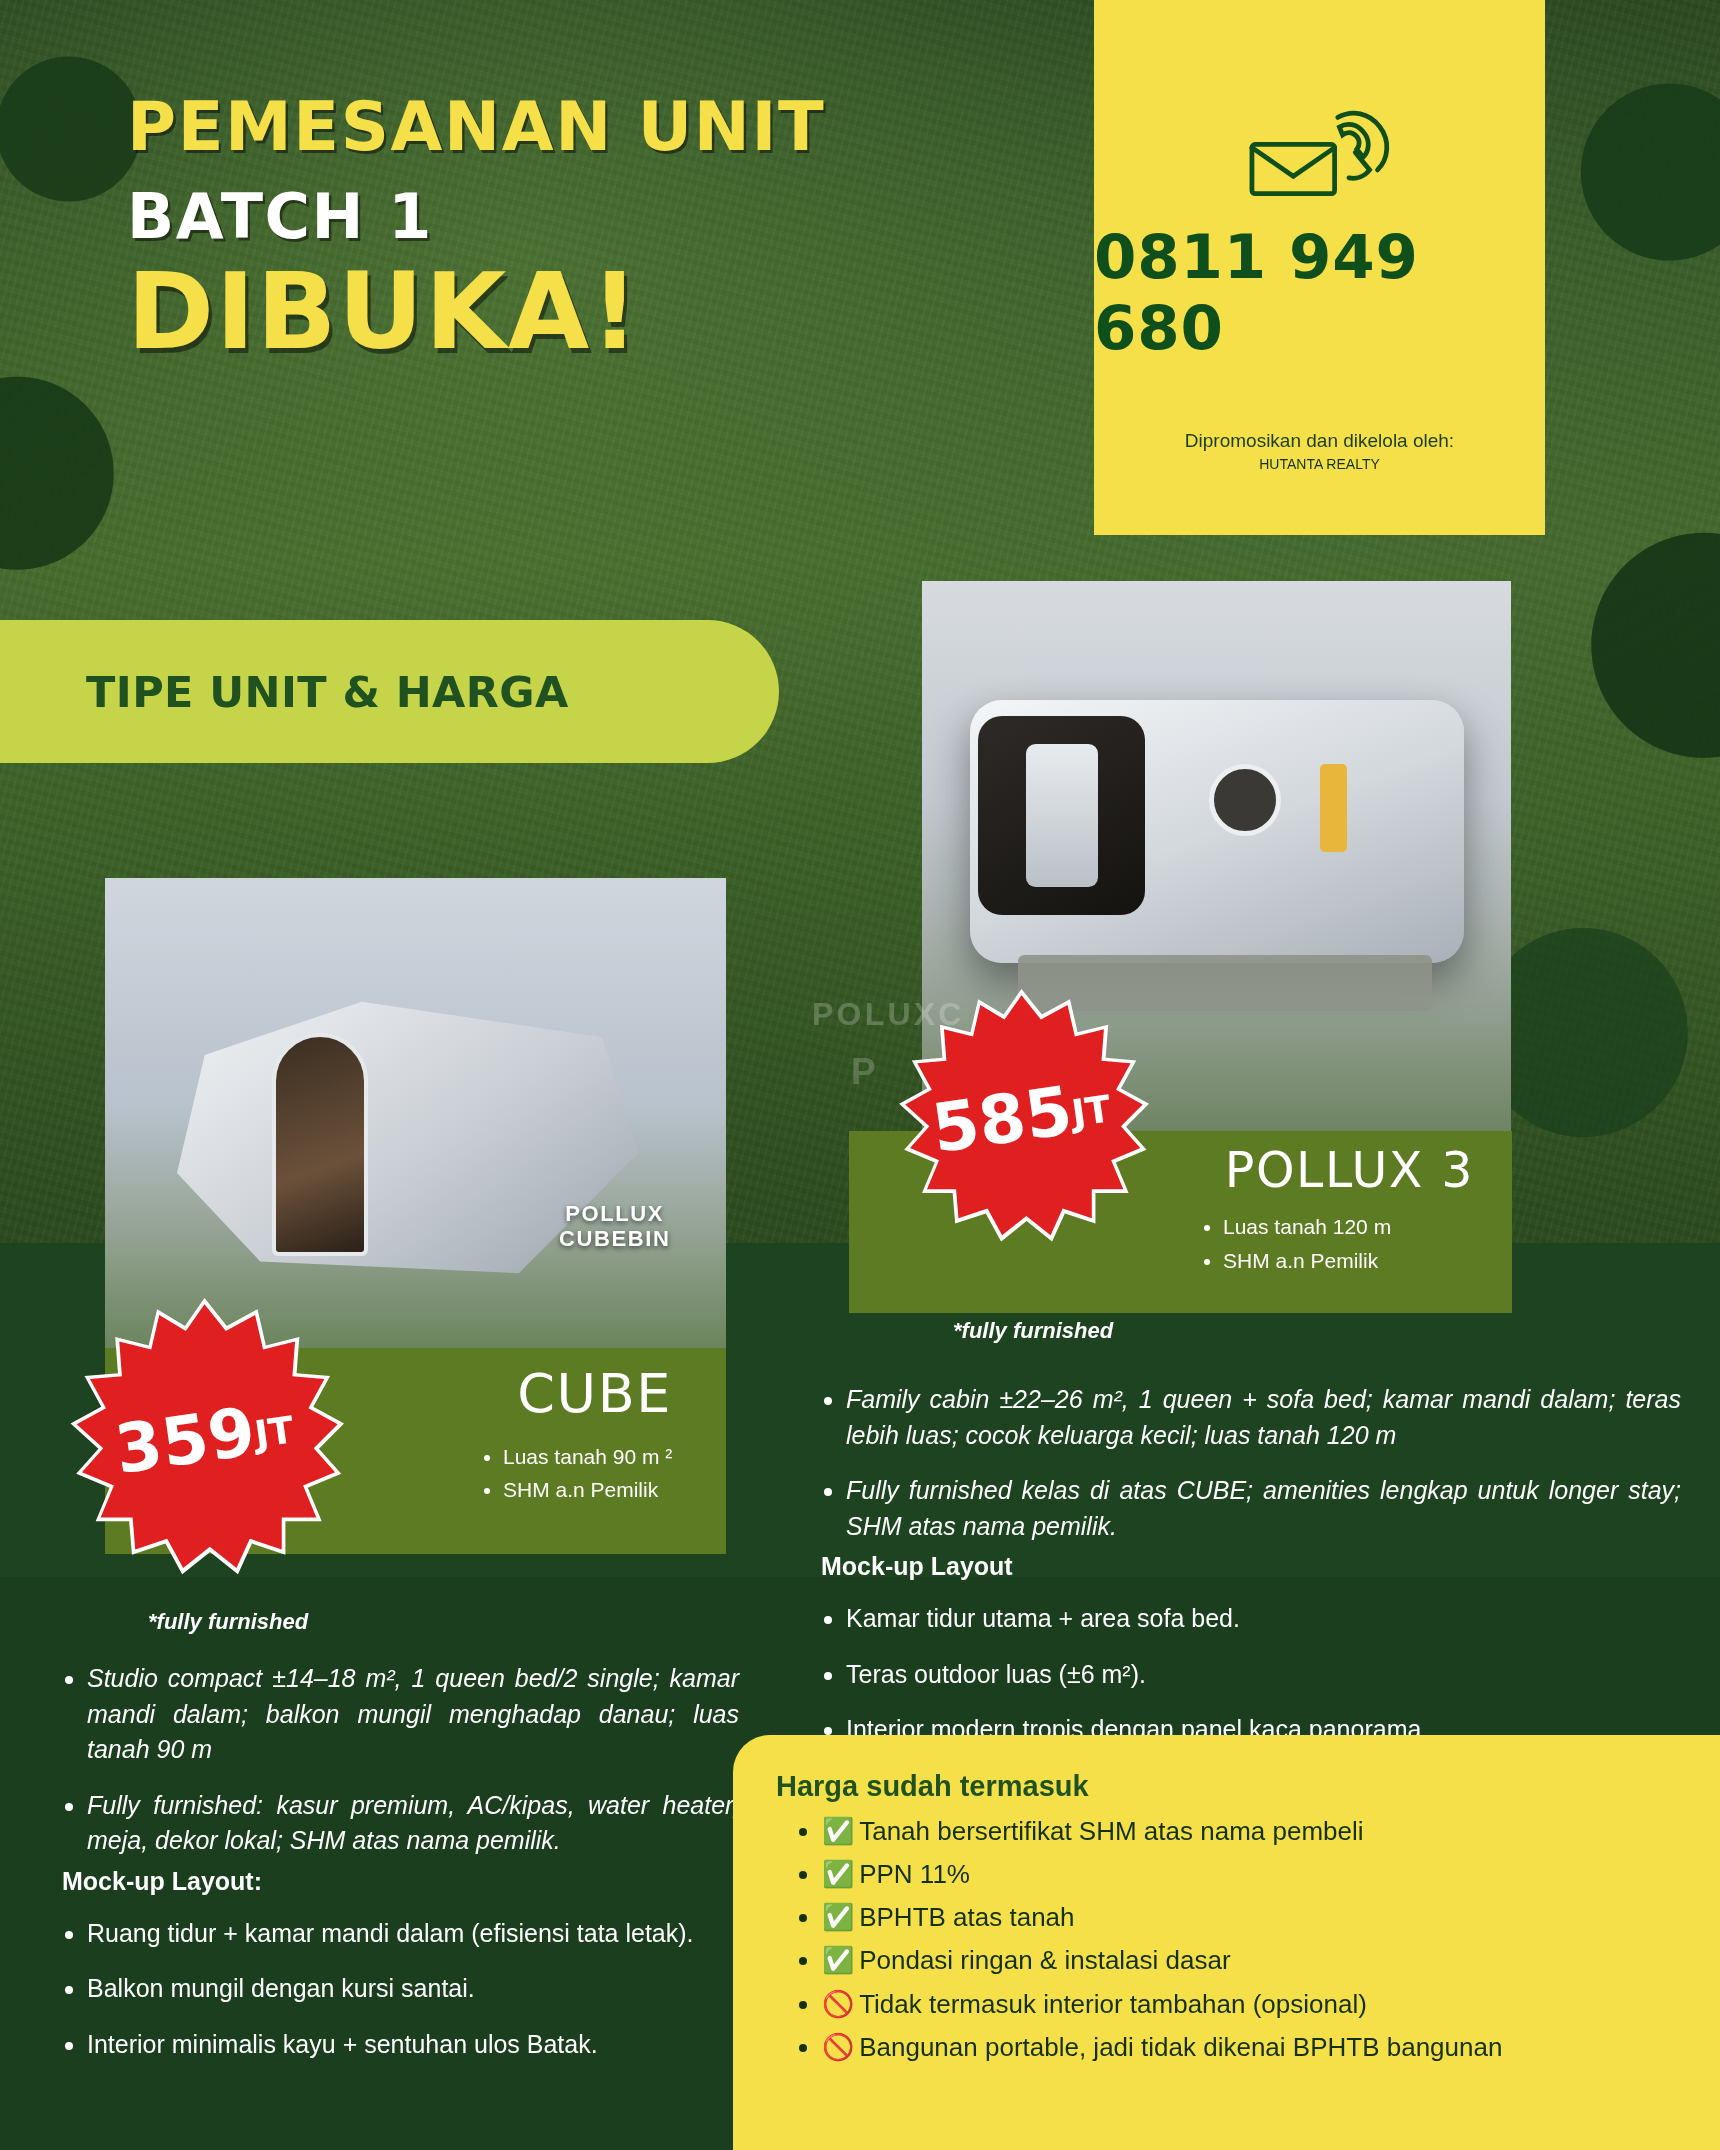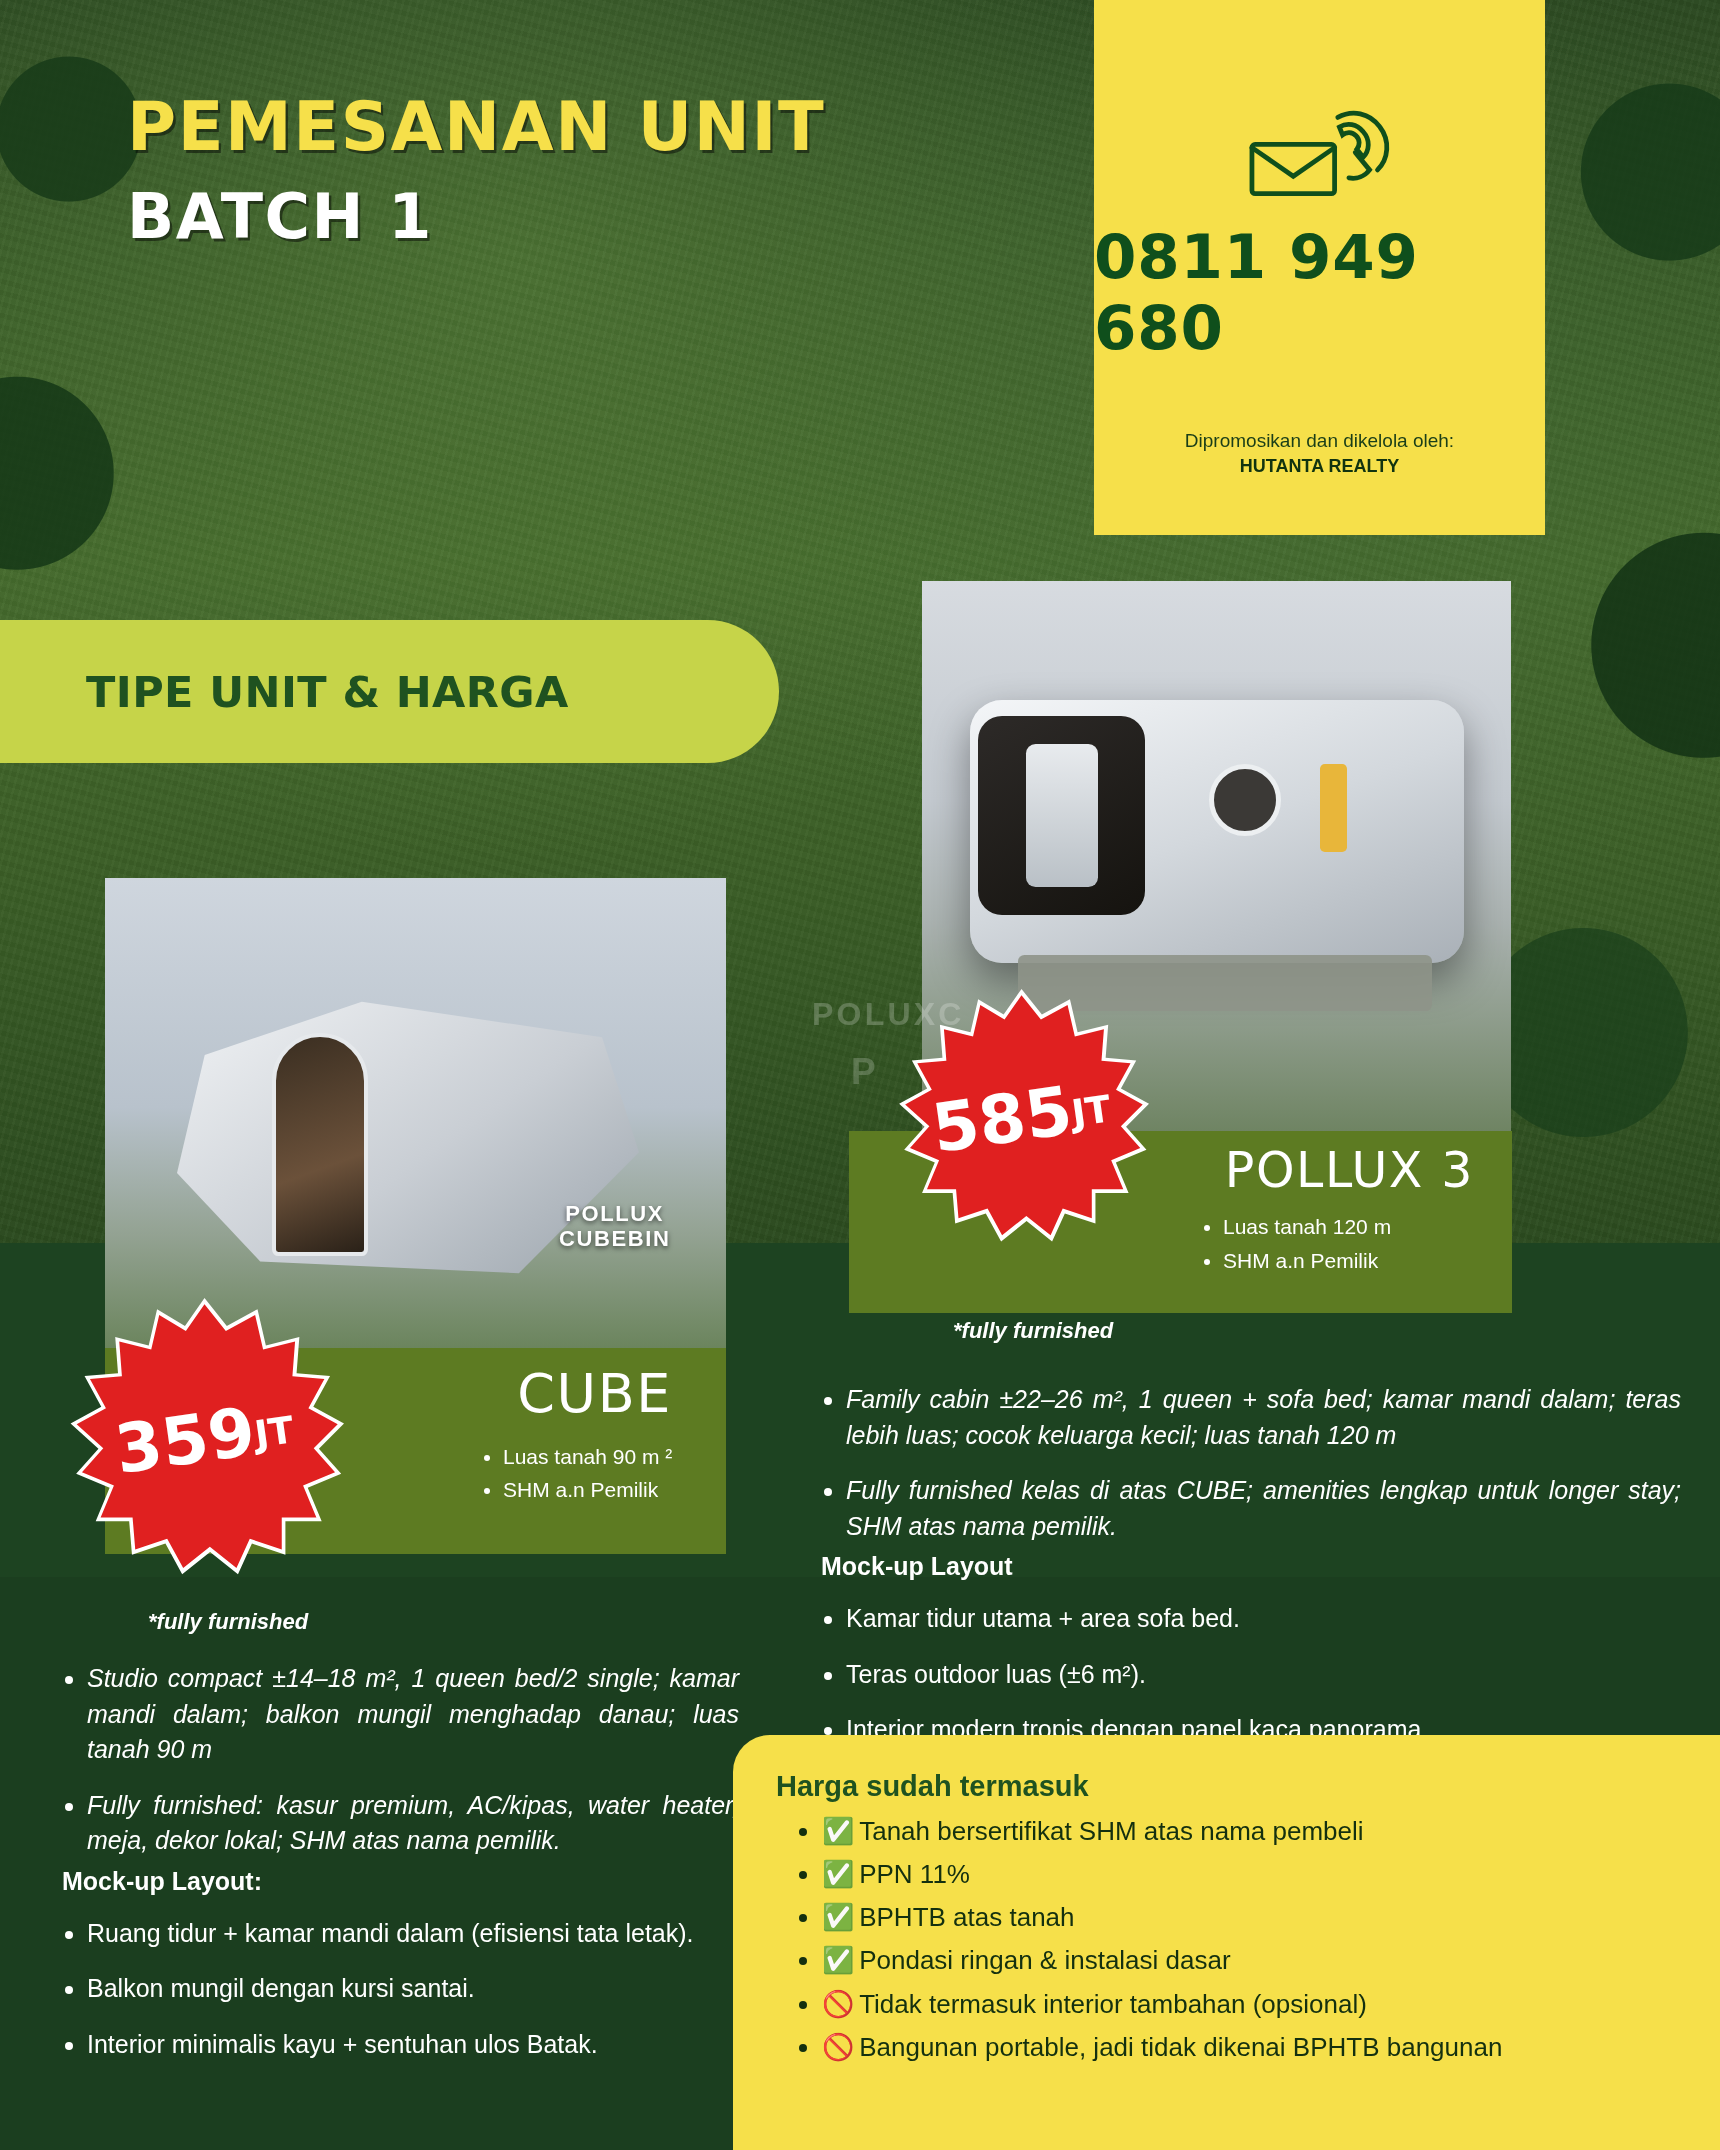--- a/index.html
+++ b/index.html
@@ -55,21 +55,21 @@
     padding-top: 106px;
   }
   .contact-icon { width: 151px; height: 96px; position: relative; margin-bottom: 19px; }
   .contact-phone {
     font-size: 61px; font-weight: 800; color: #0f4f1c; letter-spacing: 0.8px;
     font-family: "DejaVu Sans", sans-serif;
   }
   .contact-sub {
     margin-top: 64px; font-size: 19px; color: #1a3e18; text-align: center; line-height: 1.5;
   }
-  .contact-brand { font-weight: bold; font-size: 18px; color: #11330f; }
+  .contact-brand { font-weight: normal; font-size: 14px; color: #11330f; }
 
   
   .headline { position: absolute; z-index: 6; left: 127px; top: 88px; }
   .h-line1 {
     font-family: "DejaVu Sans", sans-serif;
     font-size: 67px; font-weight: 800; letter-spacing: 1.6px; color: #f6e04a;
     text-shadow: 2.4px 3.2px 0 rgba(0,0,0,.45);
   }
   .h-line2 {
     font-family: "DejaVu Sans", sans-serif;
@@ -246,20 +246,21 @@
 
 <div class="bg"></div>
 <div class="bg-texture"></div>
 <div class="bg-trees"></div>
 <div class="bg-lower"></div>
 <div class="bg-lower-2"></div>
 
 <div class="headline">
   <div class="h-line1">PEMESANAN UNIT</div>
   <div class="h-line2">BATCH 1</div>
+  <div class="h-line3">DIBUKA!</div>
 </div>
 
 <div class="contact-panel">
   <div class="contact-icon">
     <svg viewBox="0 0 190 120" width="151" height="96">
       <g fill="none" stroke="#0f4f1c" stroke-width="6" stroke-linecap="round">
         <rect x="10" y="48" width="104" height="62" rx="4"></rect>
         <path d="M10 52 L62 88 L114 52"></path>
         <path d="M120 26 c10 -6 22 -4 30 6 c9 10 8 24 0 32 l-8 -10 c4 -5 4 -12 -1 -17 c-5 -5 -12 -5 -17 -1 z"></path>
         <path d="M118 14 c18 -10 40 -6 53 12 c13 17 11 40 -3 54"></path>

